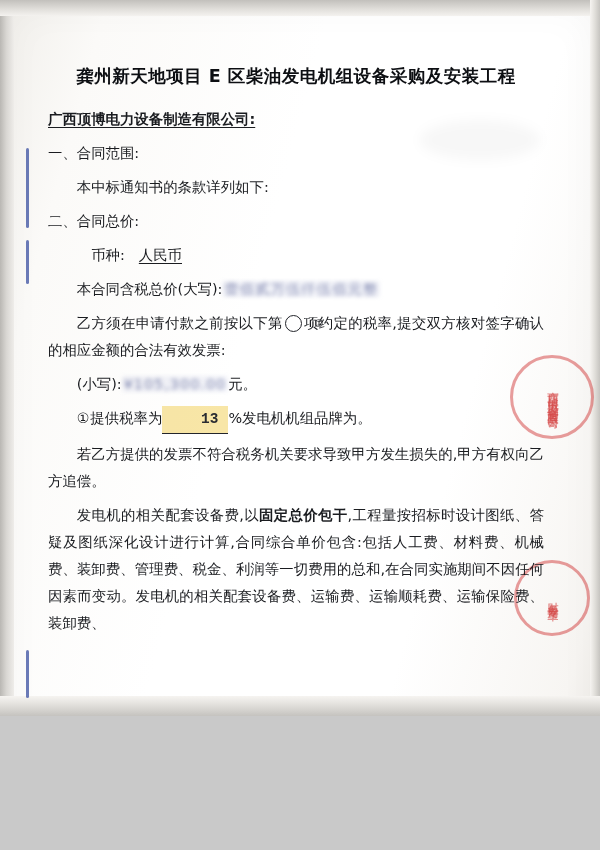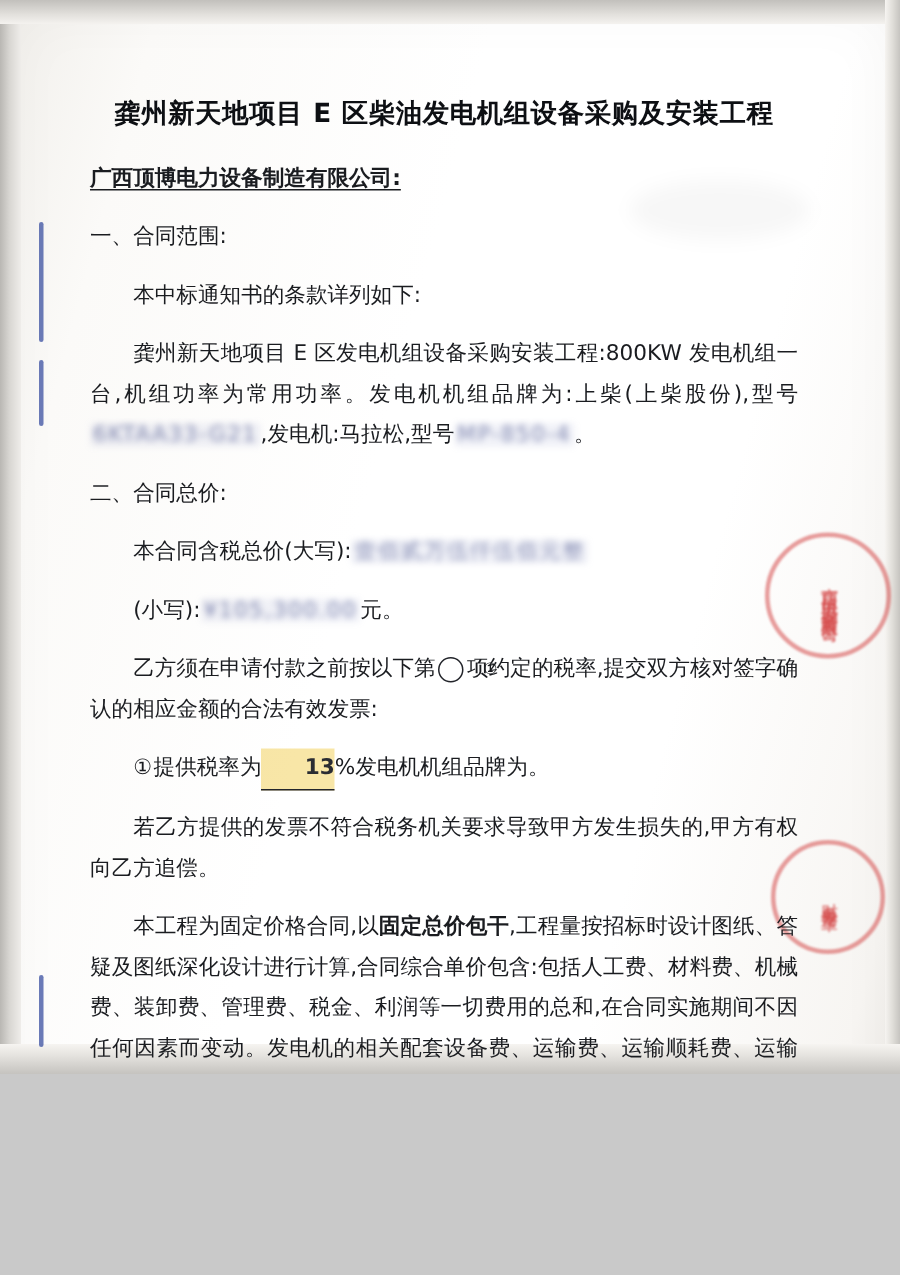--- a/index.html
+++ b/index.html
@@ -77,21 +77,21 @@
   .doc-title .line2 { display: block; }
 
   .body-block {
     margin-top: 12px;
     font-size: 14.4px;
     line-height: 27px;
     color: #1a1c20;
     text-align: justify;
   }
   p {
-    margin: 12px;
+    margin: 0;
     padding: 0;
   }
   .p { margin-top: 7px; }
   .indent { text-indent: 2em; }
   .u { text-decoration: underline; text-underline-offset: 3px; }
   .b { font-weight: bold; }
   .addressee {
     font-weight: bold;
     text-decoration: underline;
     text-underline-offset: 3px;
@@ -122,21 +122,22 @@
   }
   .blank-u {
     display: inline-block;
     min-width: 26px;
     border-bottom: 1px solid #23252b;
     text-align: center;
   }
   .hl {
     position: relative;
     background: rgba(240,200,60,0.45);
-    padding: 0 0;
+    padding: 0 10px;
+    font-family: Liberation Mono, monospace;
   }
   .pencil {
     color: #2a2c32;
     font-weight: bold;
   }
 
   
   .margin-mark {
     position: absolute;
     left: 26px;
@@ -235,36 +236,36 @@
 
       <p class="p">
         <span class="addressee">广西顶博电力设备制造有限公司:</span>
       </p>
 
 
       <p class="p">一、合同范围:</p>
 
       <p class="p indent">本中标通知书的条款详列如下:</p>
 
-      <p class="p indent"><span>龚州新天地项目 E 区发电机组设备采购安装工程:800KW 发电机组一台,机组功率为常用功率。发电机机组品牌为:上柴(上柴股份),型号</span><span class="redact">6KTAA33-G21</span><span>,发电机:马拉松,型号</span><span class="redact">MP-850-4</span><span>。</span></p>
 
       <p class="p">二、合同总价:</p>
 
+      <p class="p" style="text-indent:3em;"><span>币种:</span><span class="u" style="margin-left:4px;padding:0 10px;">人民币</span></p>
 
       <p class="p" style="text-indent:2em;"><span>本合同含税总价(大写):</span><span class="redact">壹佰贰万伍仟伍佰元整</span></p>
 
+      <p class="p indent"><span>乙方须在申请付款之前按以下第</span><span class="circled">①</span><span>项约定的税率,提交双方核对签字确认的相应金额的合法有效发票:</span></p>
+
       <p class="p" style="text-indent:2em;"><span>(小写):</span><span class="redact">¥105,300.00</span><span>元。</span></p>
 
-      <p class="p indent"><span>乙方须在申请付款之前按以下第</span><span class="circled">①</span><span>项约定的税率,提交双方核对签字确认的相应金额的合法有效发票:</span></p>
-
       <p class="p" style="text-indent:2em;"><span class="num-circ">①</span><span>提供税率为</span><span class="blank-u hl pencil">13</span><span>%发电机机组品牌为。</span></p>
 
 
       <p class="p indent">若乙方提供的发票不符合税务机关要求导致甲方发生损失的,甲方有权向乙方追偿。</p>
 
-      <p class="p indent"><span>本工程为固定价格合同,以</span><span class="b">固定总价包干</span><span>,工程量按招标时设计图纸、答疑及图纸深化设计进行计算,合同综合单价包含:包括人工费、材料费、机械费、装卸费、管理费、税金、利润等一切费用的总和,在合同实施期间不因任何因素而变动。发电机的相关配套设备费、运输费、运输顺耗费、运输保险费、装卸费、</span></p>
+      <p class="p indent"><span>发电机的相关配套设备费,以</span><span class="b">固定总价包干</span><span>,工程量按招标时设计图纸、答疑及图纸深化设计进行计算,合同综合单价包含:包括人工费、材料费、机械费、装卸费、管理费、税金、利润等一切费用的总和,在合同实施期间不因任何因素而变动。发电机的相关配套设备费、运输费、运输顺耗费、运输保险费、装卸费、</span></p>
 
     </div>
   </div>
 
   <div class="page-number">1 / 13</div>
 
 </div>
 
 </body></html>

